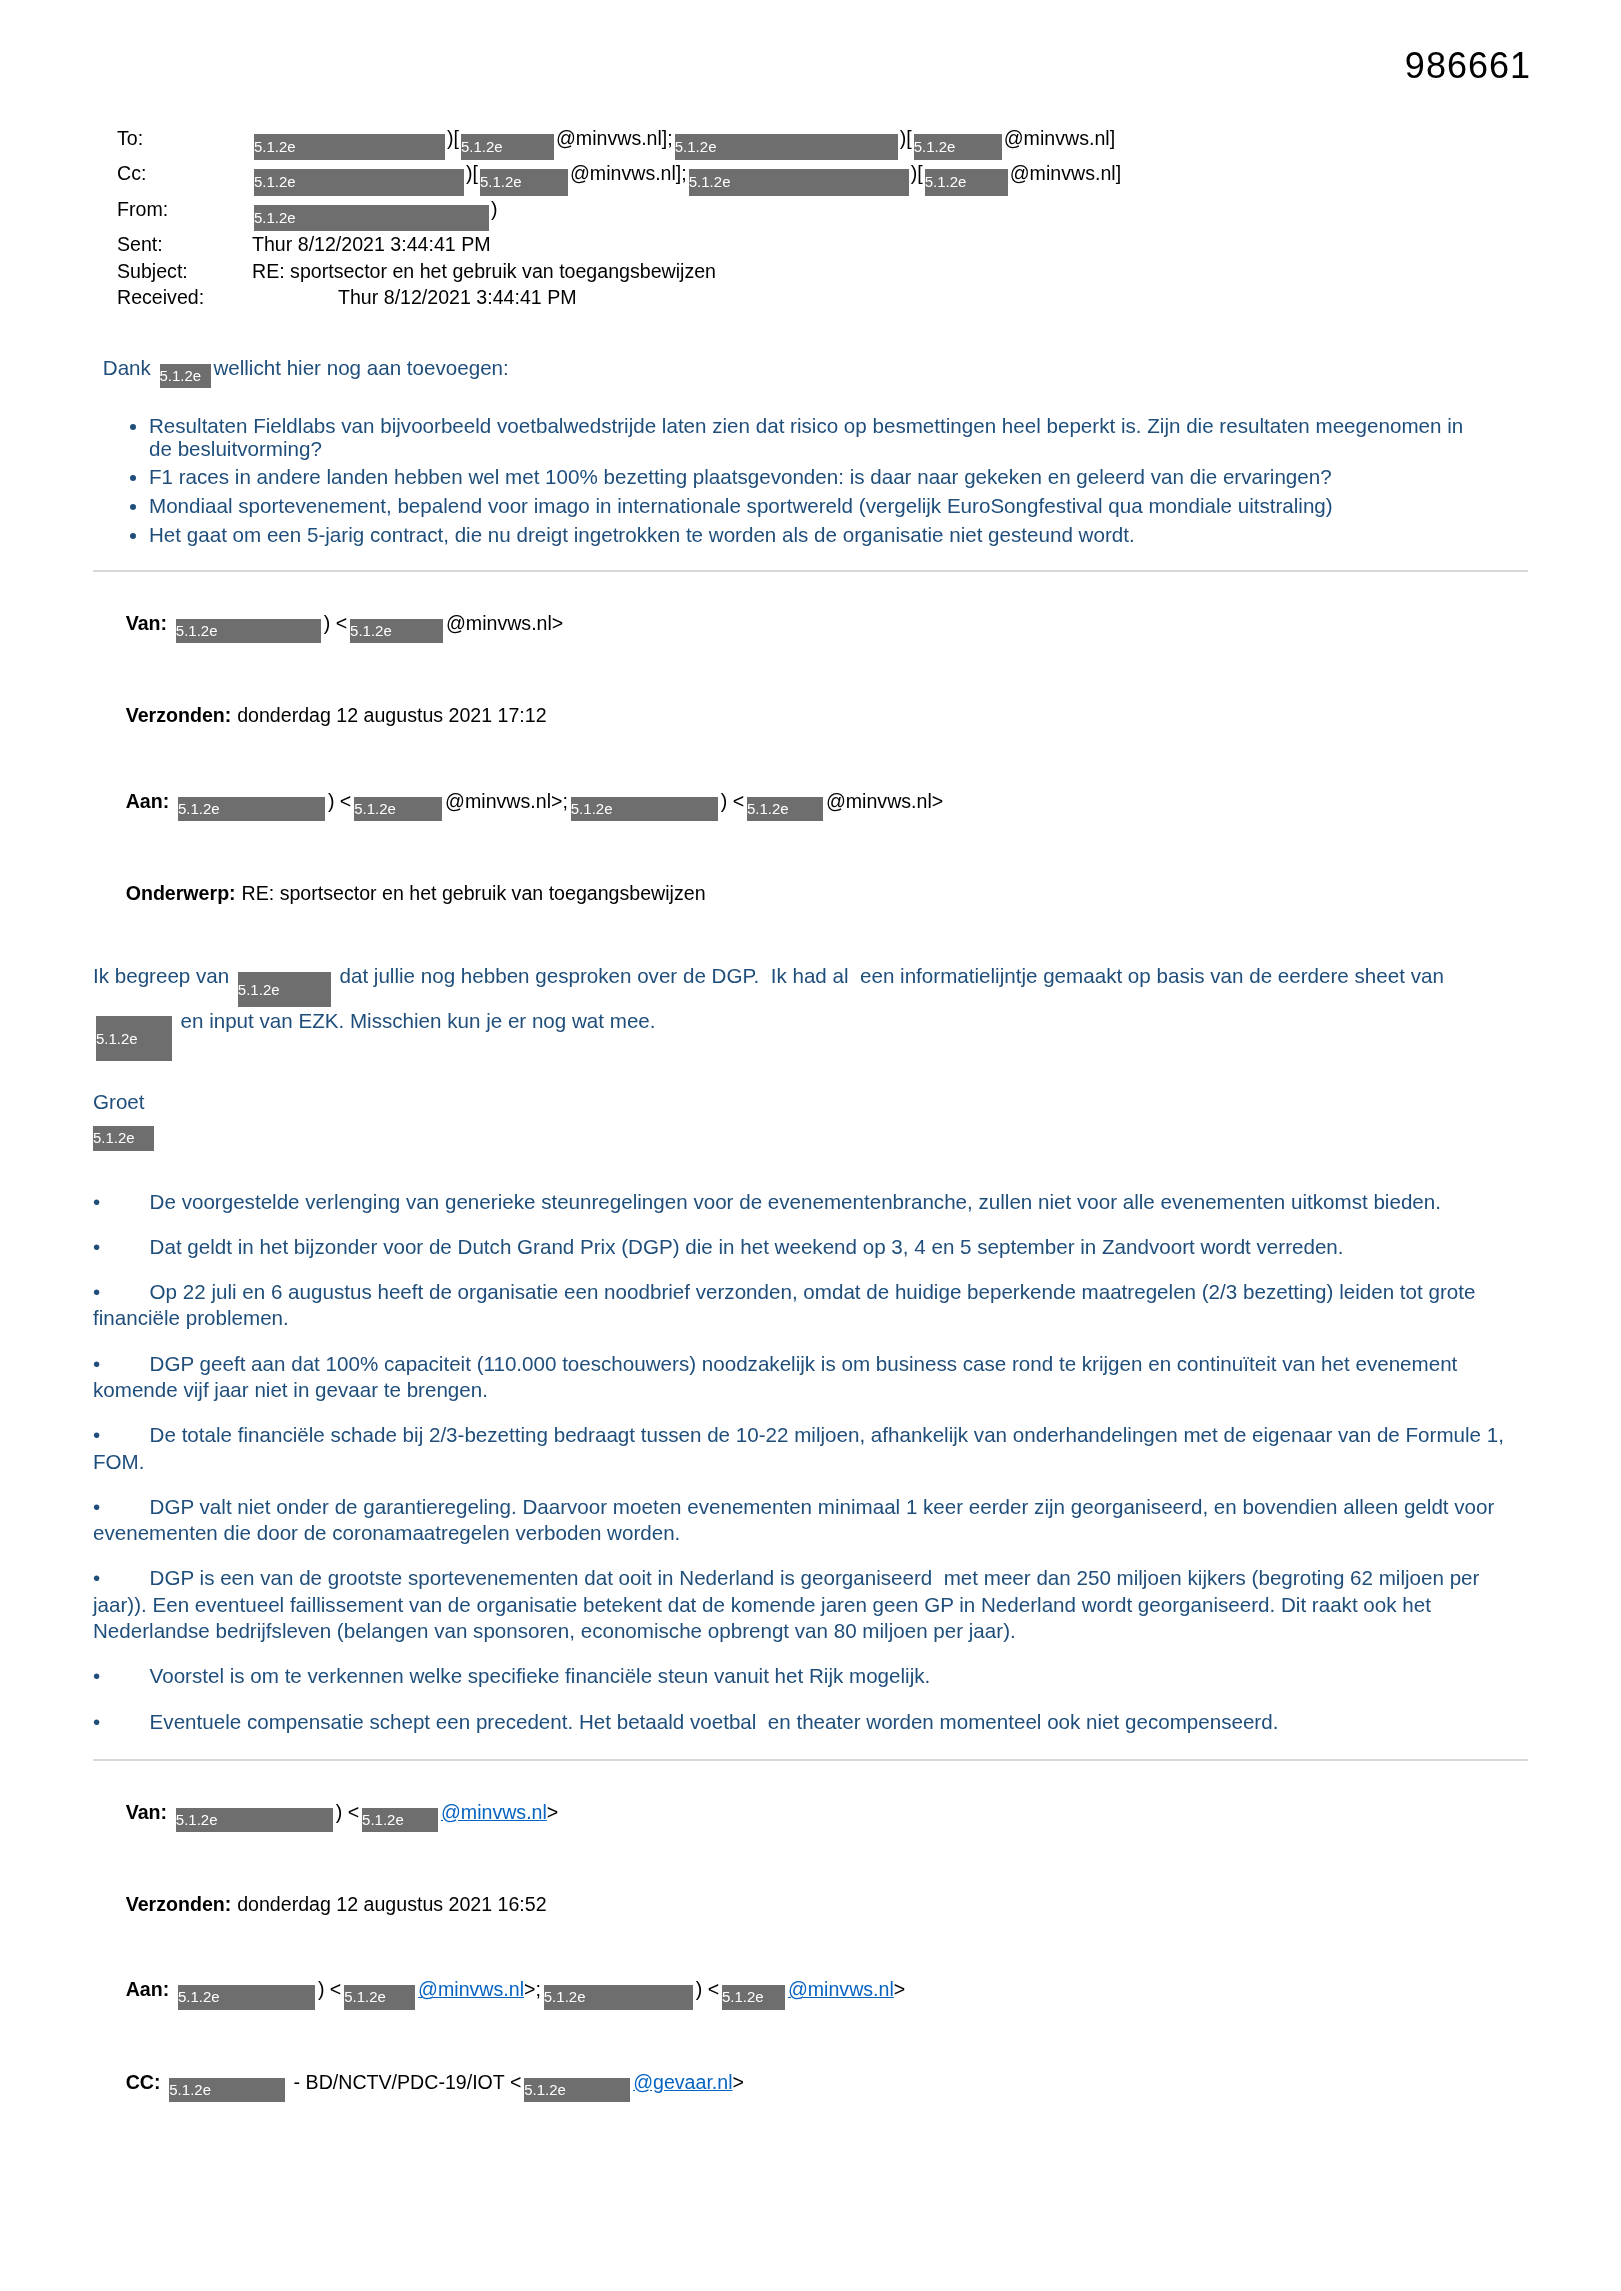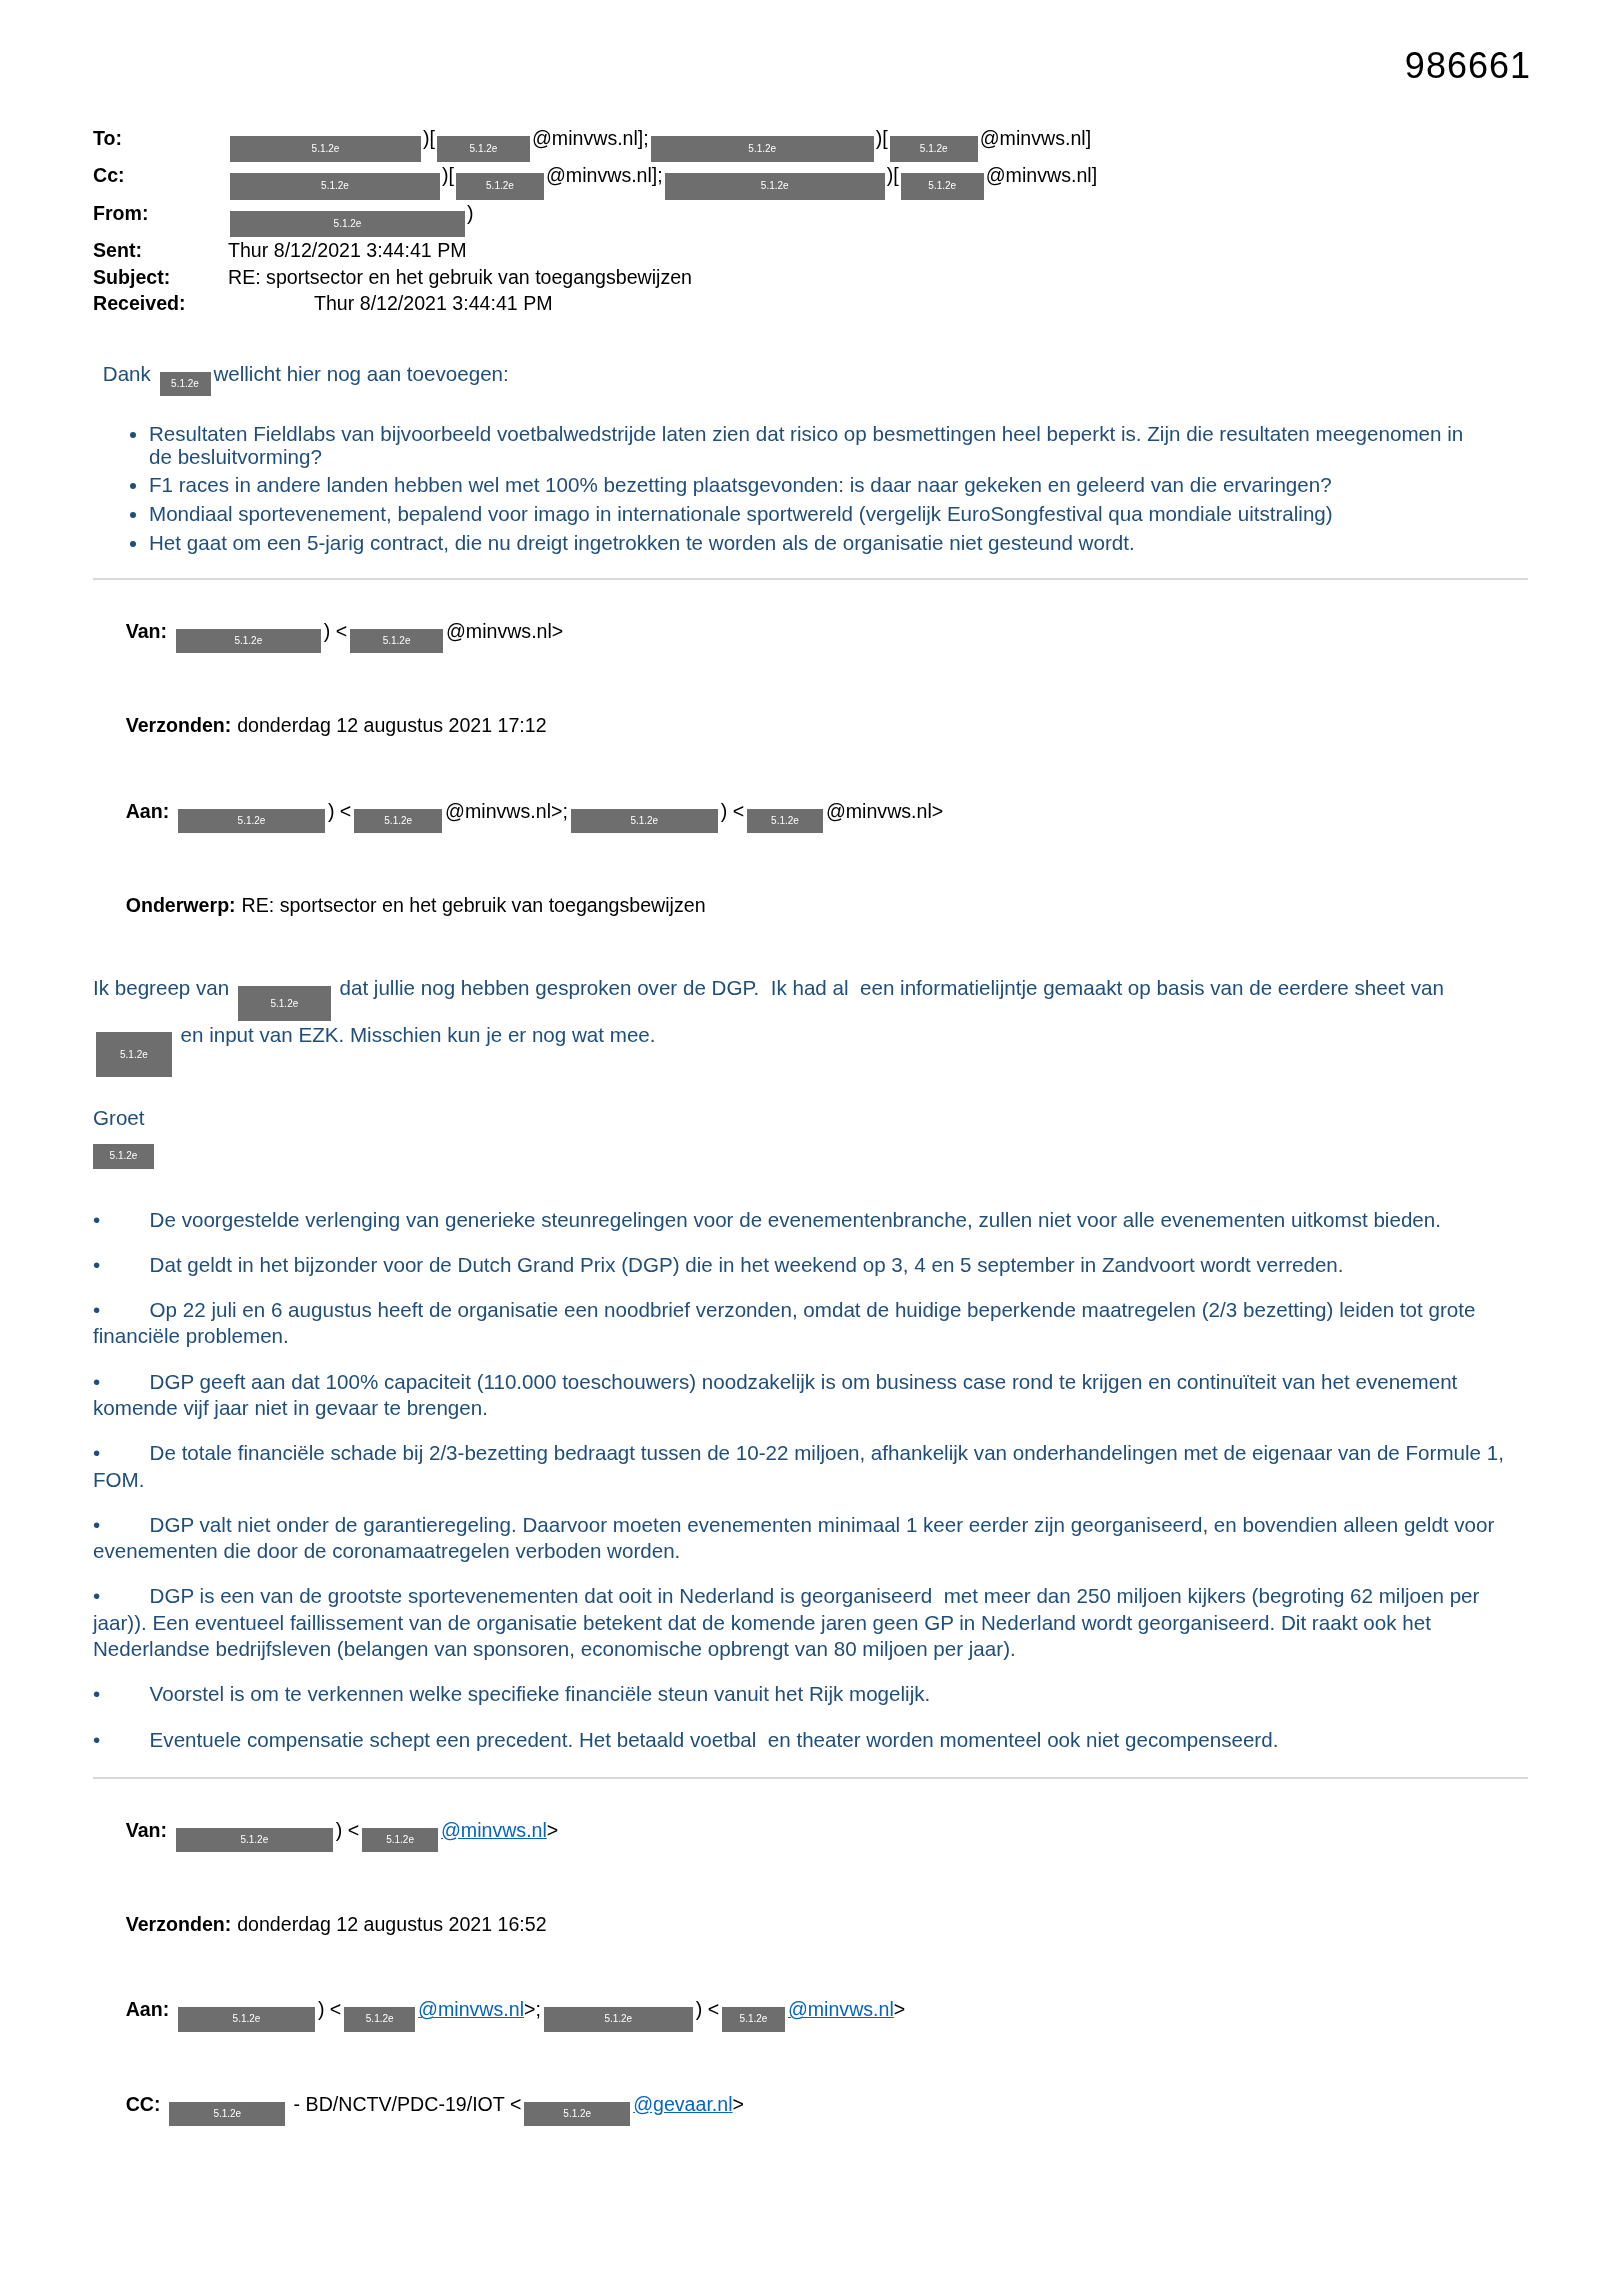--- a/index.html
+++ b/index.html
@@ -21,30 +21,29 @@
     font-size: 36px;
     letter-spacing: 1px;
     color: #000;
   }
   .content {
     padding: 125px 93px 0 93px;
   }
   
   .hdr1 { font-size: 19.6px; }
   .hdr1 .row { display: flex; line-height: 26.5px; }
-  .hdr1 .lbl { width: 135px; flex: none; font-weight: bold; }
+  .hdr1 .lbl { width: 135px; flex: none; font-weight: normal; margin-left: 24px; }
   .hdr1 .val { flex: 1; white-space: pre-wrap; }
   .hdr1 .redaction { height: 26.5px; line-height: 26.5px; vertical-align: -6.9px; margin: 0 2px; }
   
   .redaction {
     display: inline-block;
     background: var(--red-bg, #6E6E6E);
     color: var(--red-fg, #FFFFFF);
-    font-size: 10px;
-    text-align: center;
+    font-size: 15px;
     height: 24.5px;
     line-height: 24.5px;
     vertical-align: -5.9px;
     margin: 0 2.9px;
     white-space: nowrap;
   }
   .spacer { display: inline-block; }
   .email-link {
     color: var(--link, #0563C1);
     text-decoration: underline;

